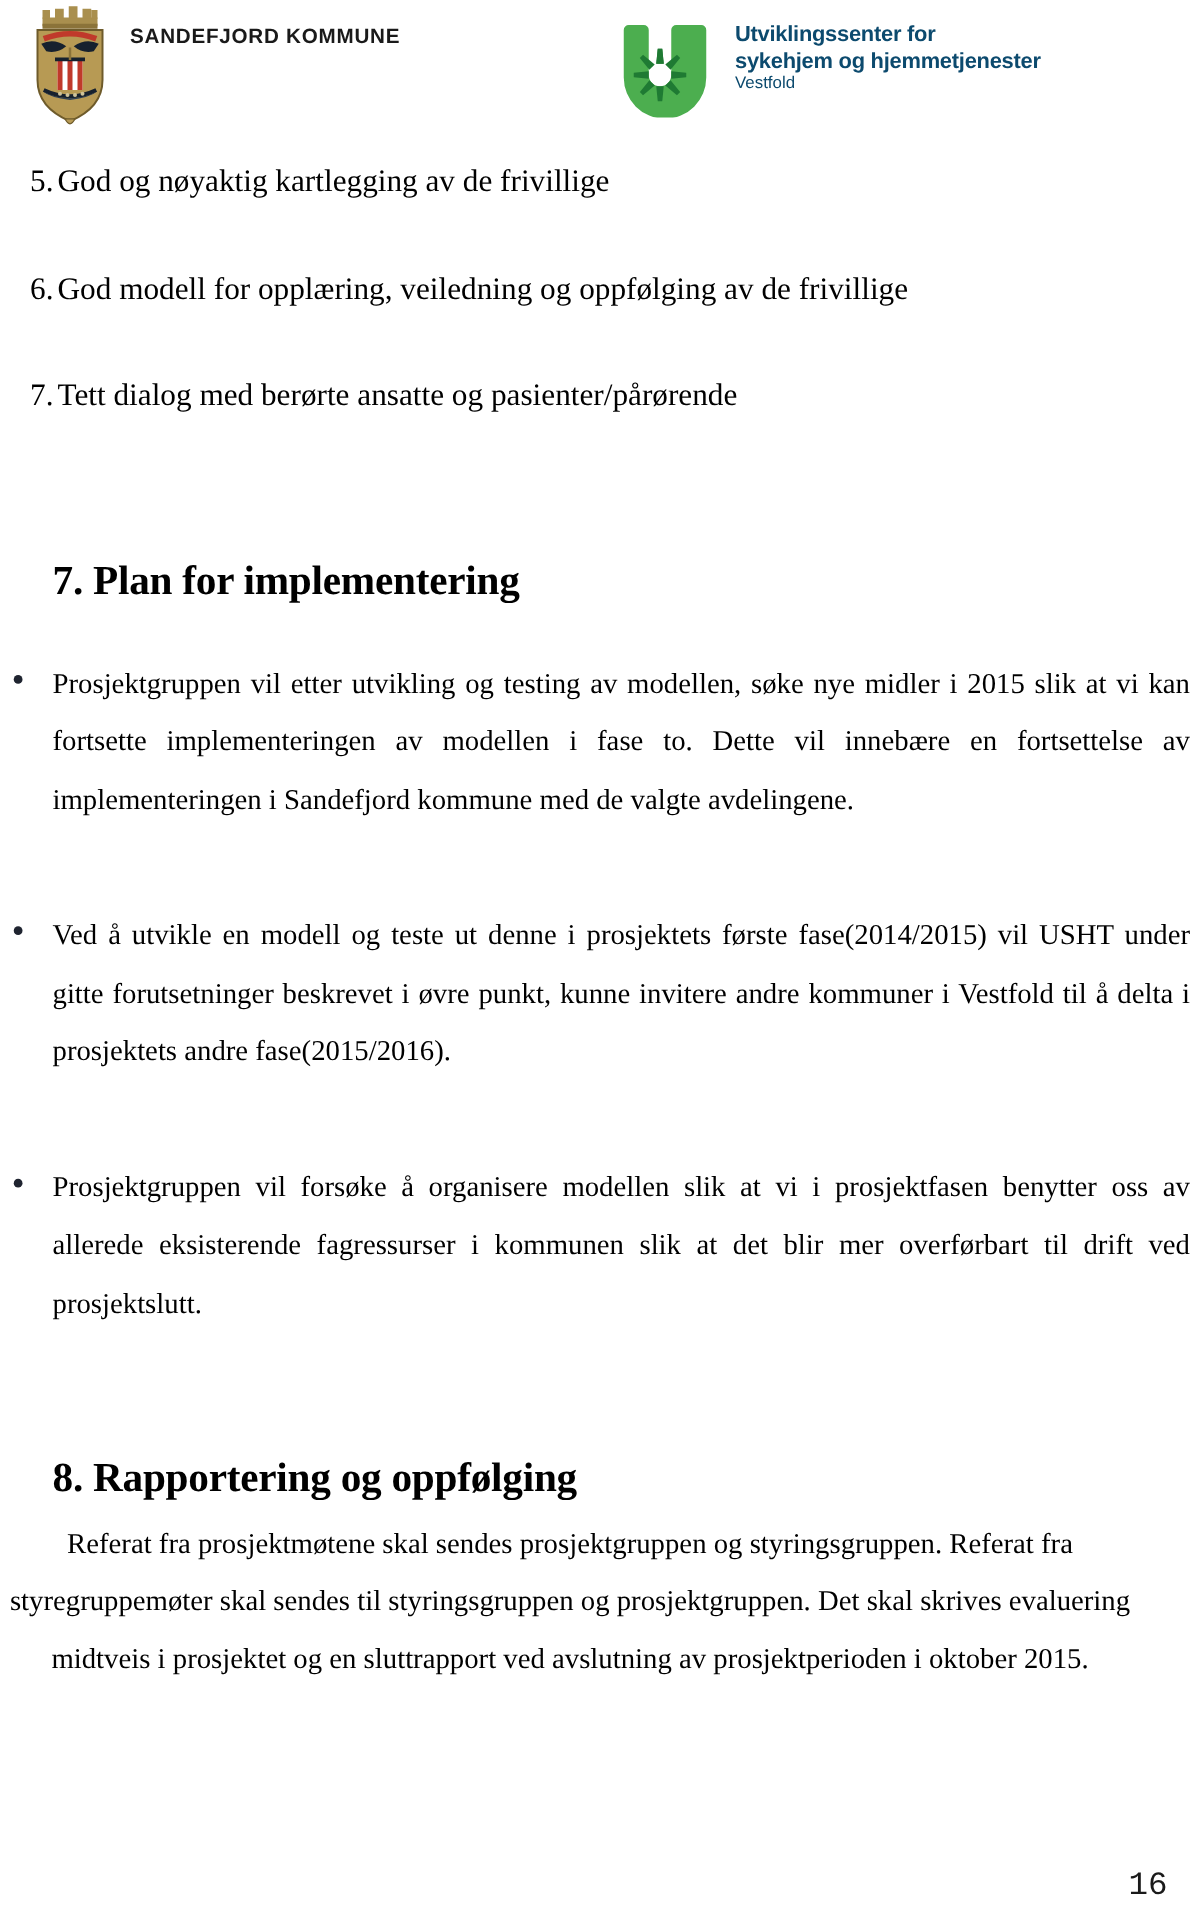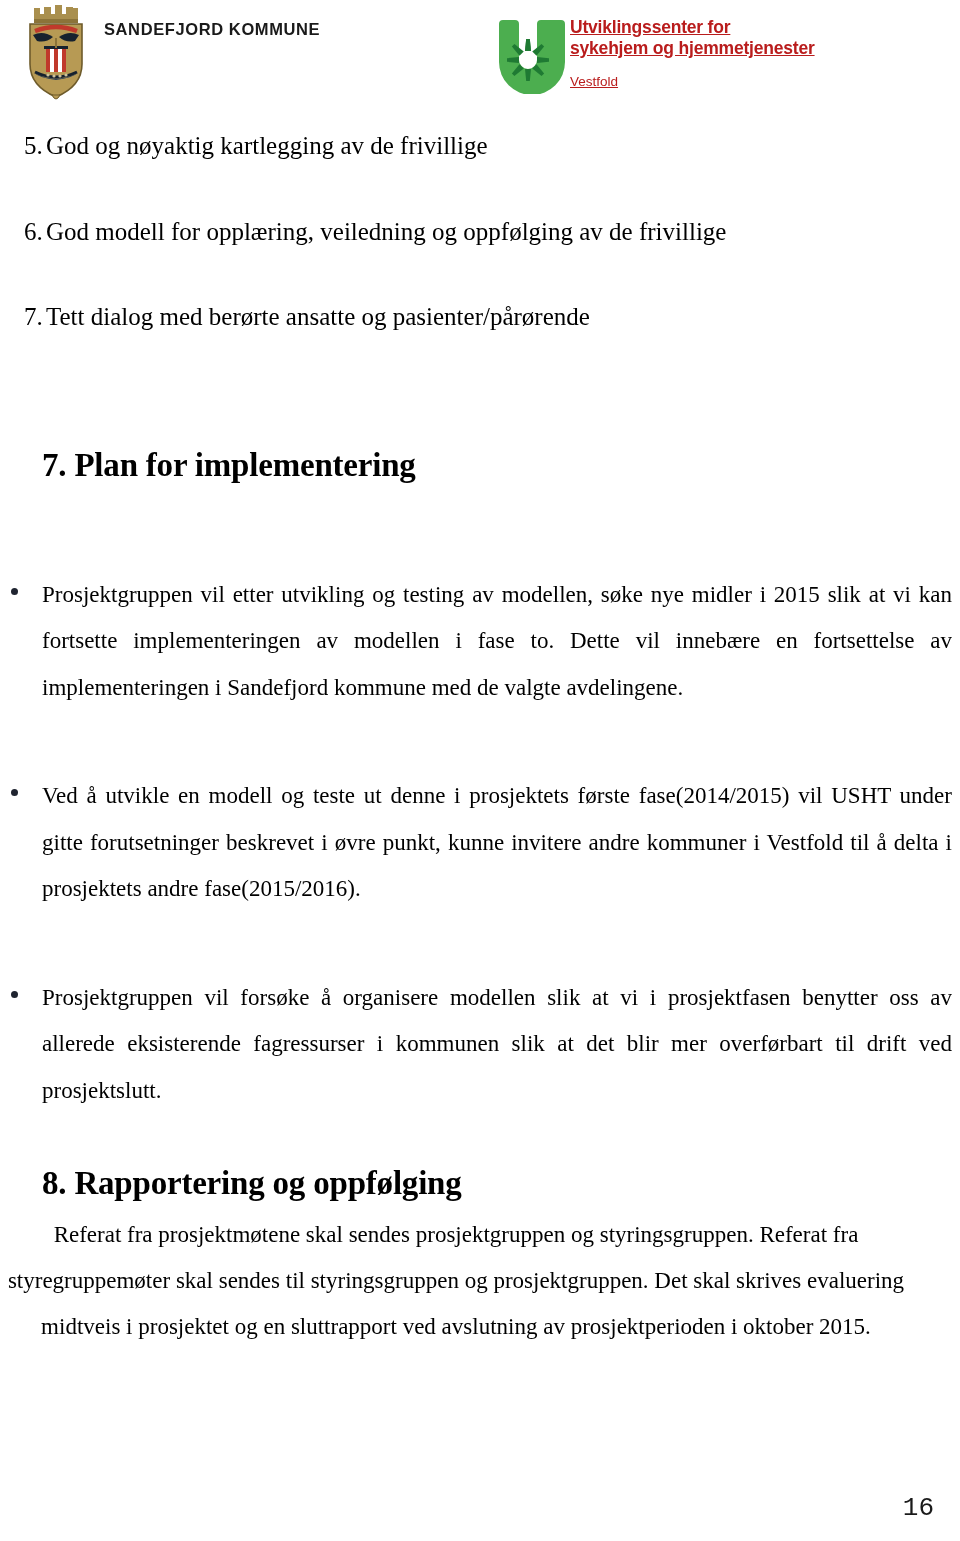--- a/index.html
+++ b/index.html
@@ -52,37 +52,36 @@
     position: absolute;
     left: 487px;
     top: 16px;
     width: 82px;
     height: 78px;
   }
   .usht-logo svg { display: block; }
 
   .usht-text {
     position: absolute;
-    left: 570px;
+    left: 588px;
     top: 17px;
     font-family: "Liberation Sans", "DejaVu Sans", sans-serif;
-    color: #b91c1c;
+    color: #0c4a6e;
     line-height: 1.18;
-    text-decoration: underline;
   }
   .usht-line1, .usht-line2 {
     font-weight: bold;
     font-size: 17.5px;
     letter-spacing: -0.2px;
     white-space: nowrap;
   }
   .usht-line3 {
     font-weight: normal;
     font-size: 13.5px;
-    margin-top: 16px;
+    margin-top: 0;
     white-space: nowrap;
   }
 
   
   .content {
     position: absolute;
     left: 0;
     top: 0;
     width: 960px;
   }
@@ -121,21 +120,21 @@
     font-weight: bold;
     font-size: 33px;
     letter-spacing: -0.2px;
     white-space: nowrap;
   }
 
   
   .bullets {
     position: absolute;
     left: 0;
-    top: 572px;
+    top: 524px;
     width: 960px;
   }
   .bullet-item {
     position: relative;
     padding-left: 42px;
     padding-right: 8px;
     margin-bottom: 62px;
     font-size: 23px;
     line-height: 2.02;
     text-align: justify;

